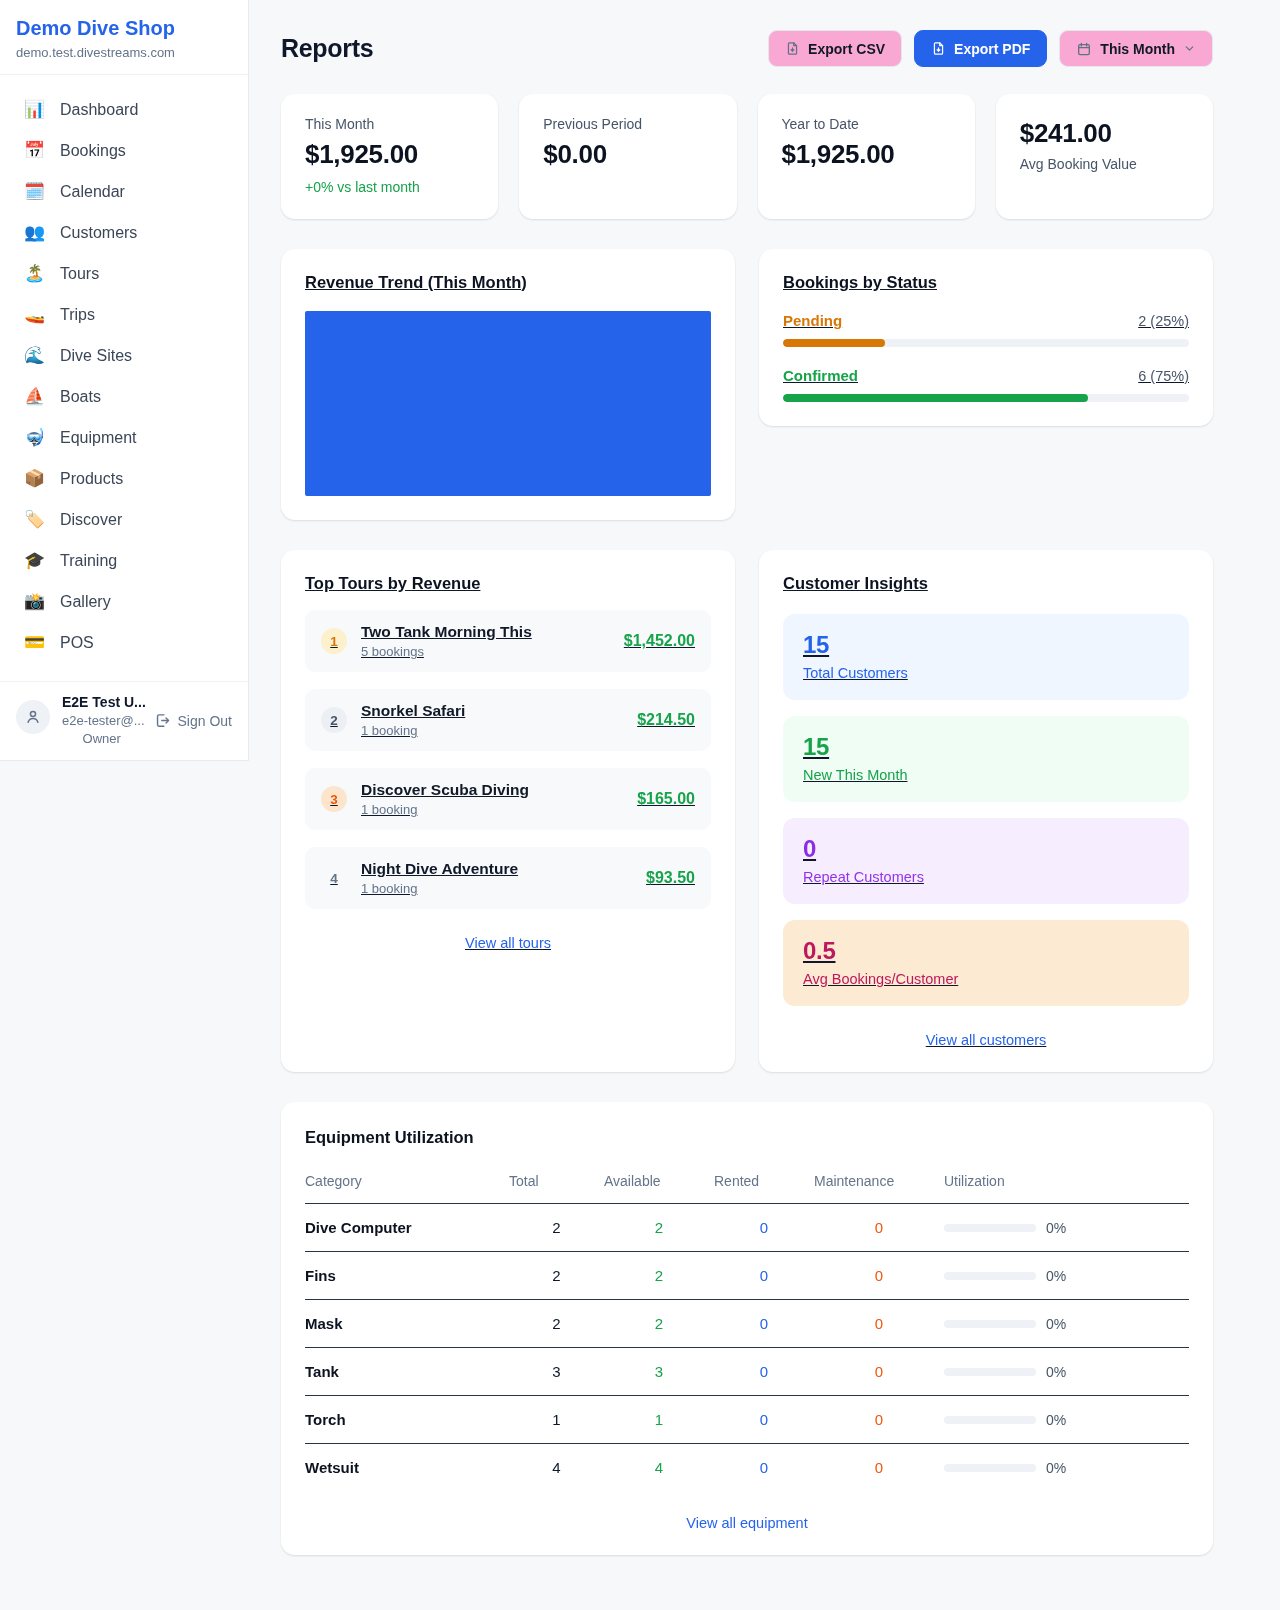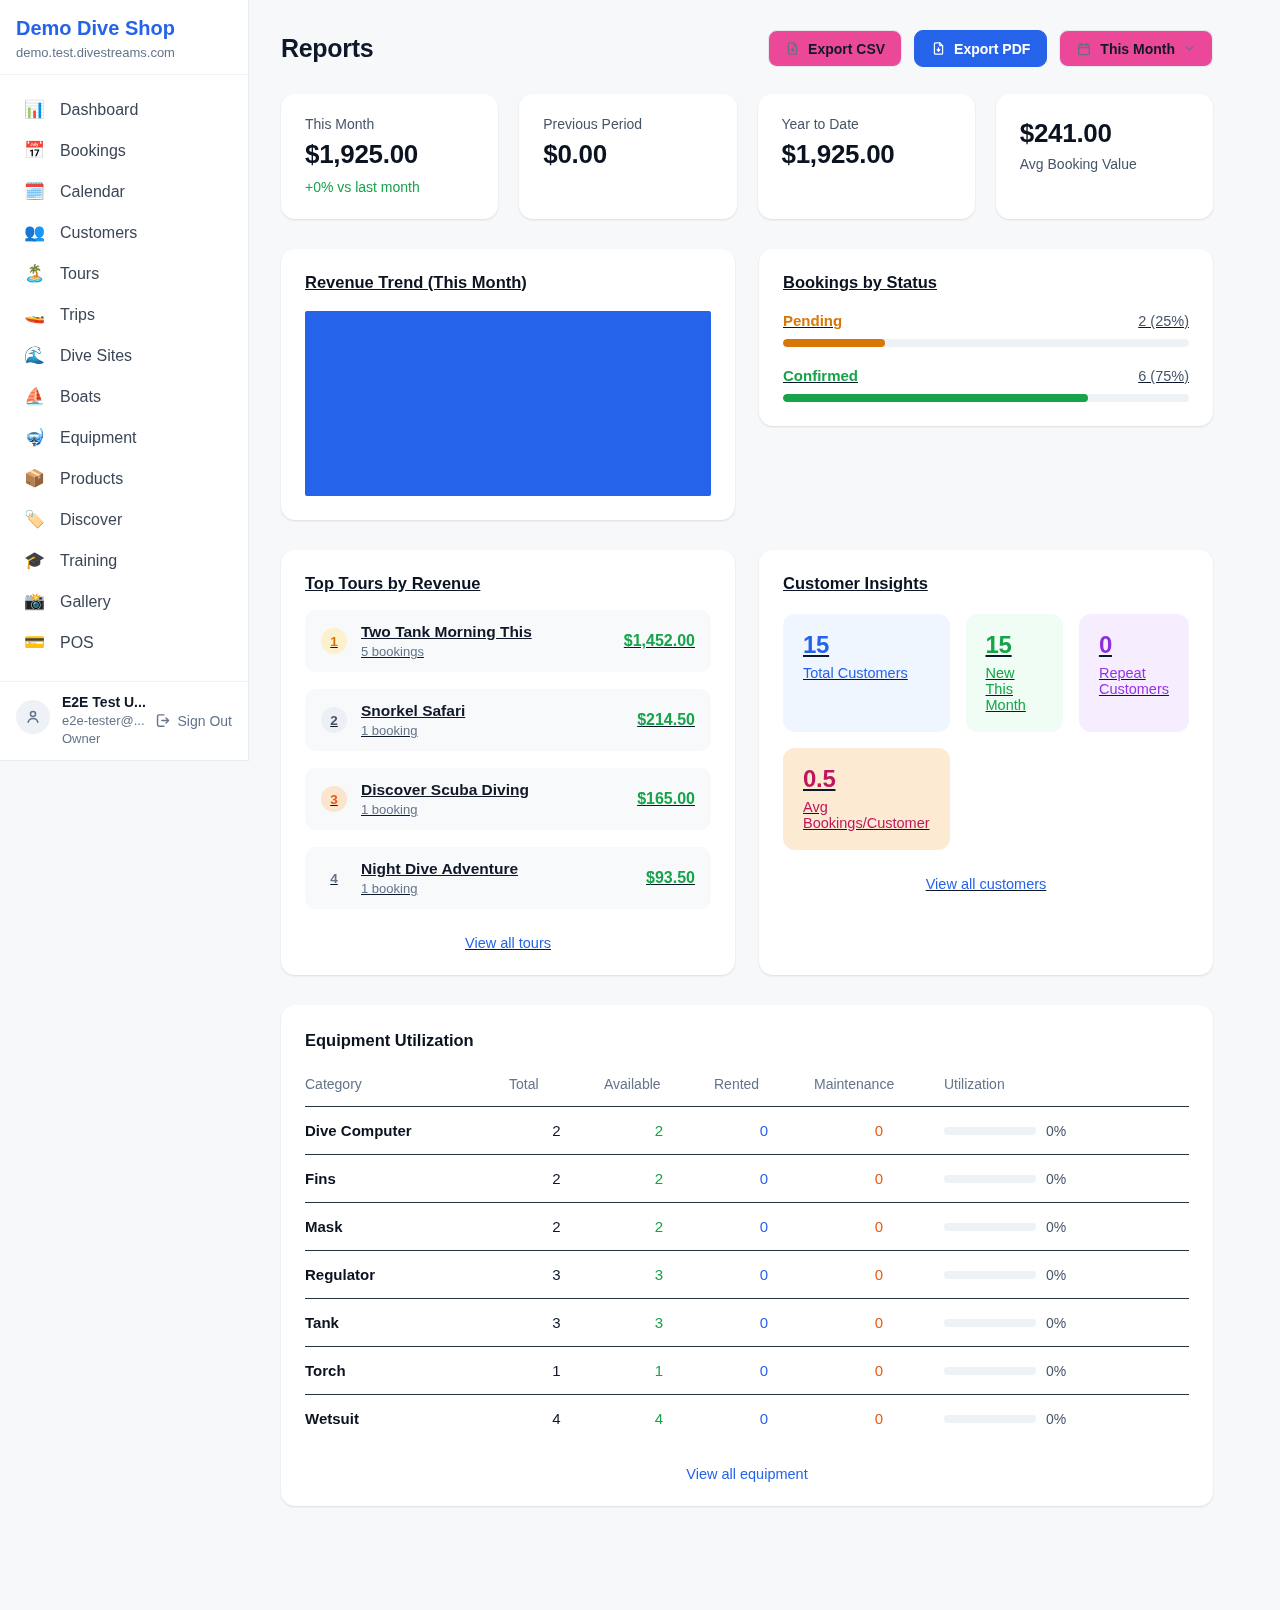--- a/index.html
+++ b/index.html
@@ -34,37 +34,37 @@
     display:flex; align-items:flex-start; gap:12px;
   }
   .avatar {
     width:34px; height:34px; border-radius:50%;
     background:#eef1f5; color:#64748b;
     display:flex; align-items:center; justify-content:center;
     flex:0 0 auto; margin-top:6px;
   }
   .user-meta { flex:1 1 auto; min-width:0; }
   .user-name { font-size:14px; font-weight:bold; color:#0f172a; white-space:nowrap; }
-  .user-email, .user-role { font-size:13px; color:#64748b; margin-top:3px; white-space:nowrap; }
+  .user-email, .user-role { font-size:13px; color:#64748b; margin-top:3px; white-space:nowrap;text-align:center; }
   .signout {
     display:flex; align-items:center; gap:7px;
     color:#64748b; font-size:14px; margin-top:18px; cursor:pointer;
     flex:0 0 auto;
   }
   
   .main { margin-left:249px; padding:30px 0 46px 32px; }
   .container { width:932px; }
   .page-head { display:flex; align-items:center; justify-content:space-between; }
   .page-title { font-size:25px; font-weight:bold; letter-spacing:-0.3px; }
   .head-actions { display:flex; gap:12px; }
   .btn {
     display:flex; align-items:center; gap:8px;
     height:37px; padding:0 16px; border-radius:9px;
     font-size:14px; font-weight:bold; cursor:pointer;
-    border:1px solid #e4e7ec; background:#ec4899; color:#101828;
+    border:1px solid #e4e7ec; background:#f9a8d4; color:#101828;
   }
   .btn svg { flex:0 0 auto; }
   .btn-primary { background:#2563eb; border-color:#2563eb; color:#fff; }
   .card {
     background:#fff; border-radius:14px;
     box-shadow:0 1px 2px rgba(16,24,40,.07), 0 1px 3px rgba(16,24,40,.05);
   }
   
   .stats { display:grid; grid-template-columns:repeat(4,1fr); gap:21px; margin-top:27px; }
   .stat-card { padding:22px 24px 24px; min-height:124px; }
@@ -106,21 +106,21 @@
   .rank.r1 { background:#fdf0cd; color:#d97706; }
   .rank.r2 { background:#eceff3; color:#475569; }
   .rank.r3 { background:#fde5cd; color:#ea580c; }
   .rank.r4 { background:transparent; color:#64748b; }
   .tour-info { flex:1 1 auto; min-width:0; }
   .tour-name { font-size:15.5px; font-weight:bold; color:#111827; }
   .tour-sub { font-size:13px; color:#64748b; margin-top:3px; }
   .tour-amount { font-size:16px; font-weight:bold; color:#16a34a; }
   .view-all { color:#2563eb; font-size:14.5px; text-align:center; margin-top:26px; cursor:pointer; }
   
-  .tiles { display:grid; grid-template-columns:1fr 1fr 1fr; gap:16px; margin-top:21px; }
+  .tiles { display:grid; grid-template-columns:1fr; gap:16px; margin-top:21px; }
   .tile { border-radius:12px; padding:17px 20px 19px; }
   .tile-value { font-size:24px; font-weight:bold; letter-spacing:-0.3px; }
   .tile-label { font-size:14.5px; margin-top:6px; }
   .tile.blue   { background:#eff6ff; } .tile.blue .tile-value, .tile.blue .tile-label { color:#2563eb; }
   .tile.green  { background:#effdf4; } .tile.green .tile-value, .tile.green .tile-label { color:#16a34a; }
   .tile.purple { background:#f6eefe; } .tile.purple .tile-value { color:#8b2fe0; } .tile.purple .tile-label { color:#9333ea; }
   .tile.orange { background:#fdead2; } .tile.orange .tile-value, .tile.orange .tile-label { color:#be185d; }
   
   .equip-card { margin-top:30px; padding:26px 24px 24px; }
   table.equip { width:100%; border-collapse:collapse; margin-top:14px; }
@@ -439,35 +439,20 @@
             <td>
                 <div class="util-cell">
                   <div class="util-track">
                     <div class="util-fill" style="width: 0%;"></div>
                   </div>
                   <span class="util-pct">0%</span>
                 </div>
               </td>
           </tr>
           <tr>
-            <td class="cat">Regulator</td>
-            <td class="c">3</td>
-            <td class="c avail">3</td>
-            <td class="c rent">0</td>
-            <td class="c maint">0</td>
-            <td>
-                <div class="util-cell">
-                  <div class="util-track">
-                    <div class="util-fill" style="width: 0%;"></div>
-                  </div>
-                  <span class="util-pct">0%</span>
-                </div>
-              </td>
-          </tr>
-          <tr>
             <td class="cat">Tank</td>
             <td class="c">3</td>
             <td class="c avail">3</td>
             <td class="c rent">0</td>
             <td class="c maint">0</td>
             <td>
                 <div class="util-cell">
                   <div class="util-track">
                     <div class="util-fill" style="width: 0%;"></div>
                   </div>

